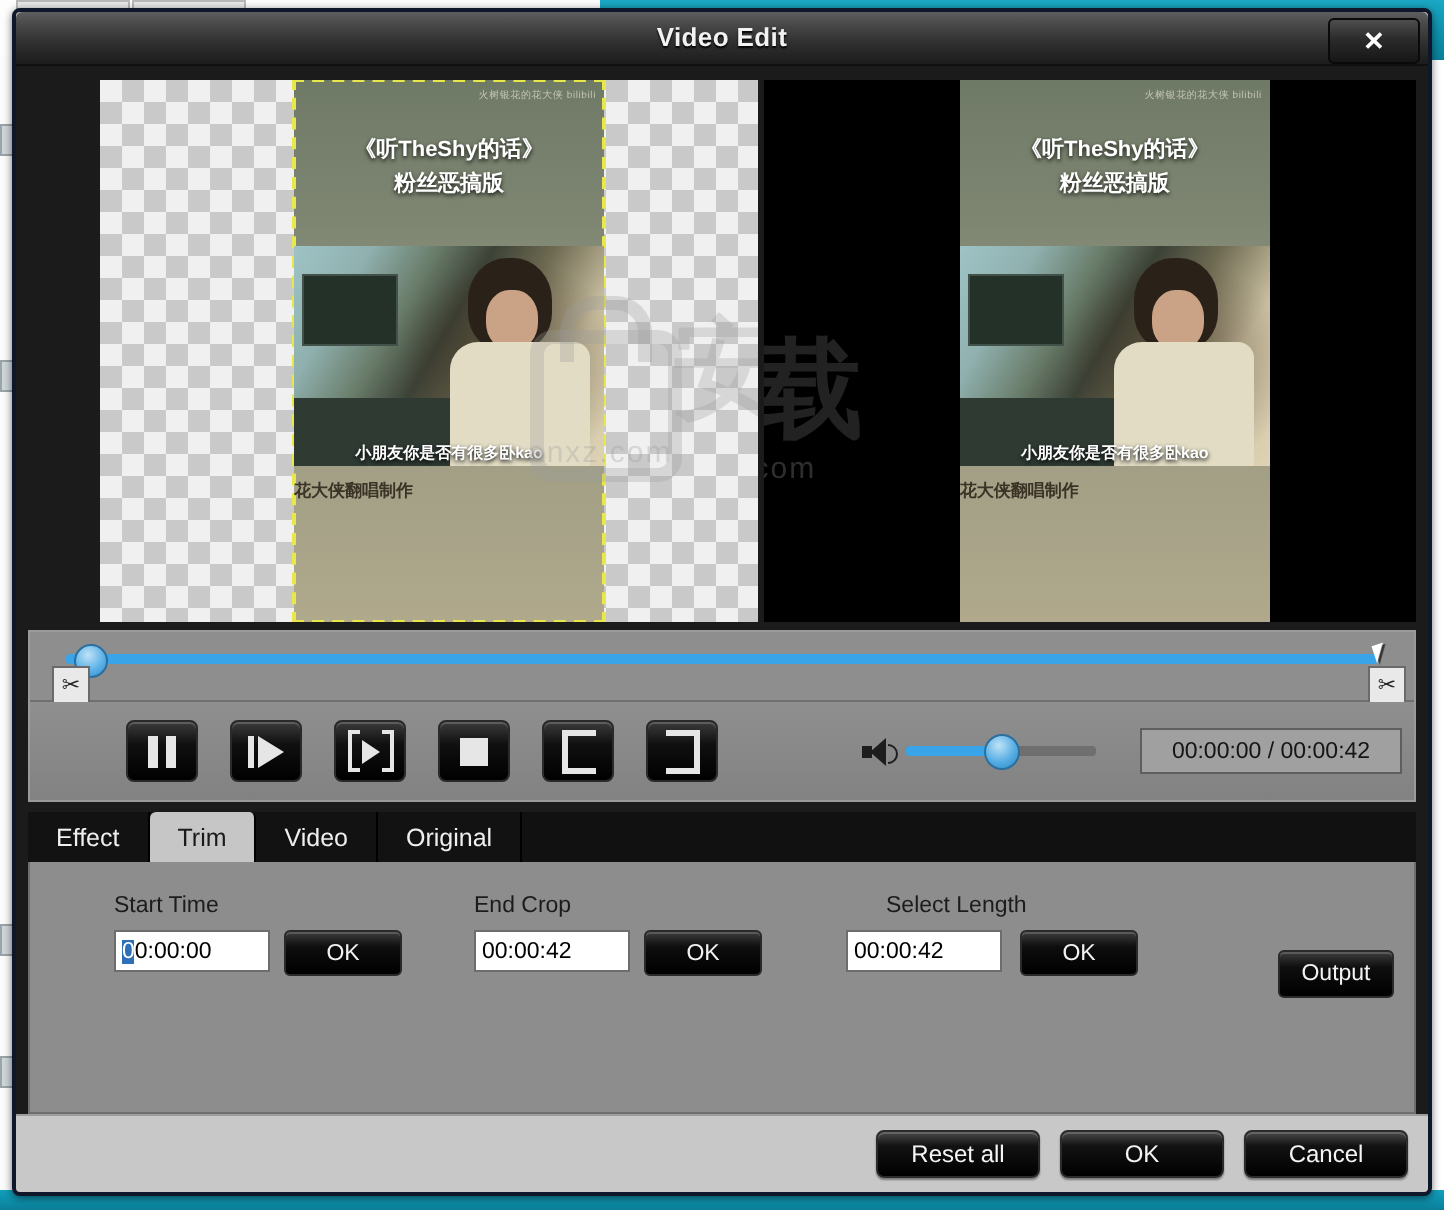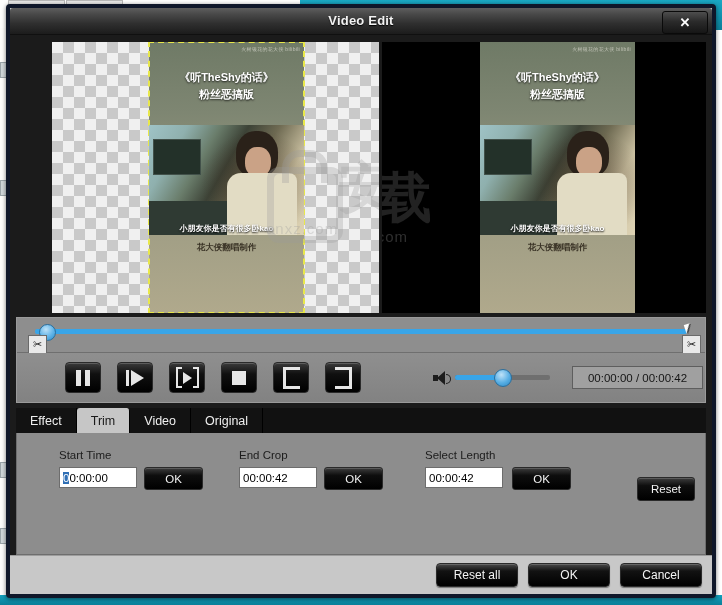--- a/index.html
+++ b/index.html
@@ -18,21 +18,21 @@
   #desktop .win-l2{position:absolute;left:66px;top:0;width:55px;height:10px;background:#e9e9e9;border:1px solid #b8b8b8;}
   #desktop .tealbot{position:absolute;left:0;bottom:0;width:100%;height:10px;
      background:linear-gradient(180deg,#11a0bd,#0b7f99);}
   #desktop .leftstrip{position:absolute;left:0;top:28px;width:9px;bottom:10px;background:#fbfbfb;}
   #desktop .leftchip{position:absolute;left:0;width:7px;height:14px;background:#cfd6da;border:1px solid #9aa4aa;}
 
   
   #dialog{
     position:absolute;left:6px;top:4px;width:710px;height:594px;
     background:#c8c8c8;
-    border:4px solid #0f172a;
+    border:2px solid #0f172a;
     border-radius:4px;
     box-shadow:0 1px 4px rgba(0,0,0,.55);
     box-sizing:border-box;
     display:flex;flex-direction:column;
   }
   
   .titlebar{
     height:26px;flex:0 0 26px;position:relative;
     background:linear-gradient(180deg,#5e5e5e 0%,#4a4a4a 22%,#2f2f2f 60%,#1c1c1c 100%);
     border-radius:3px 3px 0 0;
@@ -100,21 +100,21 @@
   .vf-photo .coat{position:absolute;left:50%;top:48px;width:70px;height:62px;border-radius:14px 8px 0 0;
     background:#e2dcc4;}
   .vf-photo .desk{position:absolute;left:0;bottom:0;width:58%;height:34px;background:#2f3a33;}
   .vf-photo .mon{position:absolute;left:4px;top:14px;width:46px;height:34px;background:#233129;border:1px solid #42514a;}
   .vf-title{position:absolute;left:0;right:0;top:27px;text-align:center;
     color:#ffffff;font-size:11px;font-weight:bold;line-height:17px;
     text-shadow:0 1px 2px rgba(0,0,0,.85);}
   .vf-brand{position:absolute;right:4px;top:4px;color:#cfcfc4;font-size:5px;opacity:.85;letter-spacing:.3px;}
   .vf-sub1{position:absolute;left:0;right:0;top:181px;text-align:center;color:#fff;font-size:8px;font-weight:bold;
     text-shadow:0 1px 2px #000;}
-  .vf-sub2{position:absolute;left:0;right:0;top:200px;text-align:center;color:#3a3326;font-size:8.5px;font-weight:bold;}
+  .vf-sub2{position:absolute;left:0;right:0;top:200px;text-align:left;color:#3a3326;font-size:8.5px;font-weight:bold;}
 
   
   .wm{position:absolute;pointer-events:none;opacity:.30;}
   .wm.lock{left:215px;top:125px;width:62px;height:62px;border:7px solid #9a9a9a;border-radius:12px;}
   .wm.shackle{left:230px;top:108px;width:32px;height:26px;border:7px solid #9a9a9a;border-bottom:none;border-radius:18px 18px 0 0;}
   .wm.txt{left:214px;top:178px;color:#9a9a9a;font-size:15px;letter-spacing:1px;}
   .wm.glyph{left:286px;top:118px;color:#9e9e9e;font-size:54px;font-weight:bold;line-height:54px;}
   .wm.glyph2{left:288px;top:118px;color:#707070;font-size:54px;font-weight:bold;line-height:54px;}
 
   
@@ -345,25 +345,25 @@
         <div class="tinput" style="left:42px;top:34px">
           <span class="sel">0</span>
             <span>0:00:00</span>
         </div>
         <div class="okbtn" style="left:127px;top:34px">OK</div>
 
         <div class="field-label" style="left:222px;top:16px">End Crop</div>
         <div class="tinput" style="left:222px;top:34px">00:00:42</div>
         <div class="okbtn" style="left:307px;top:34px">OK</div>
 
-        <div class="field-label" style="left:408px;top:16px">Select Length</div>
+        <div class="field-label" style="left:428px;top:16px">Select Length</div>
         <div class="tinput" style="left:408px;top:34px">00:00:42</div>
         <div class="okbtn" style="left:495px;top:34px">OK</div>
 
-        <div class="resetbtn">Reset</div>
+        <div class="resetbtn">Output</div>
       </div>
     </div>
   </div>
 
   <div class="footer">
     <div class="fbtn">Reset all</div>
     <div class="fbtn">OK</div>
     <div class="fbtn">Cancel</div>
   </div>
 </div>

